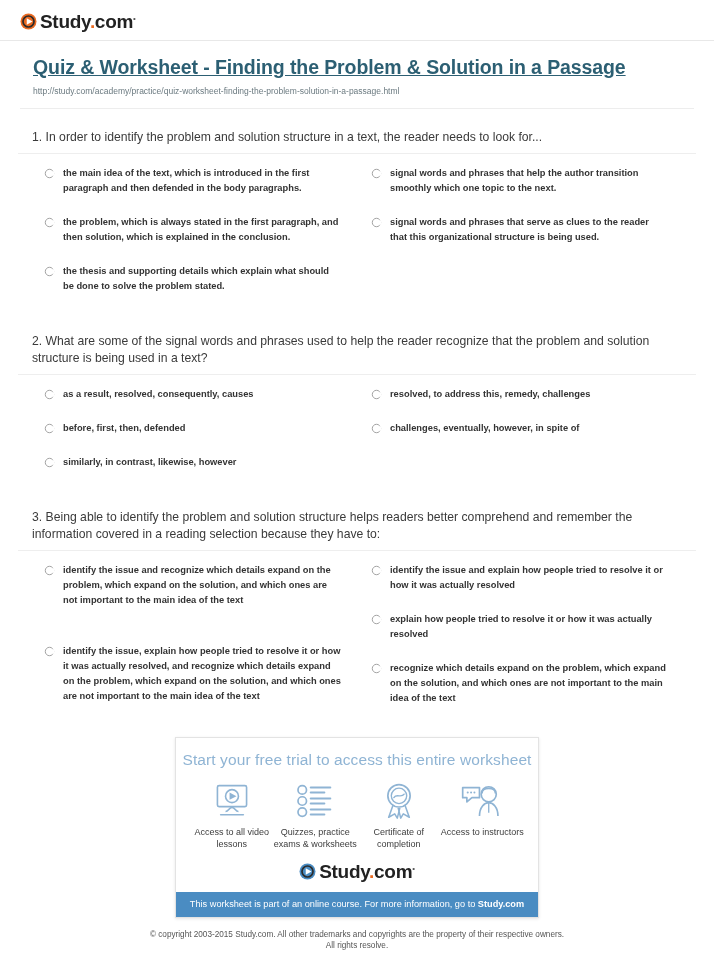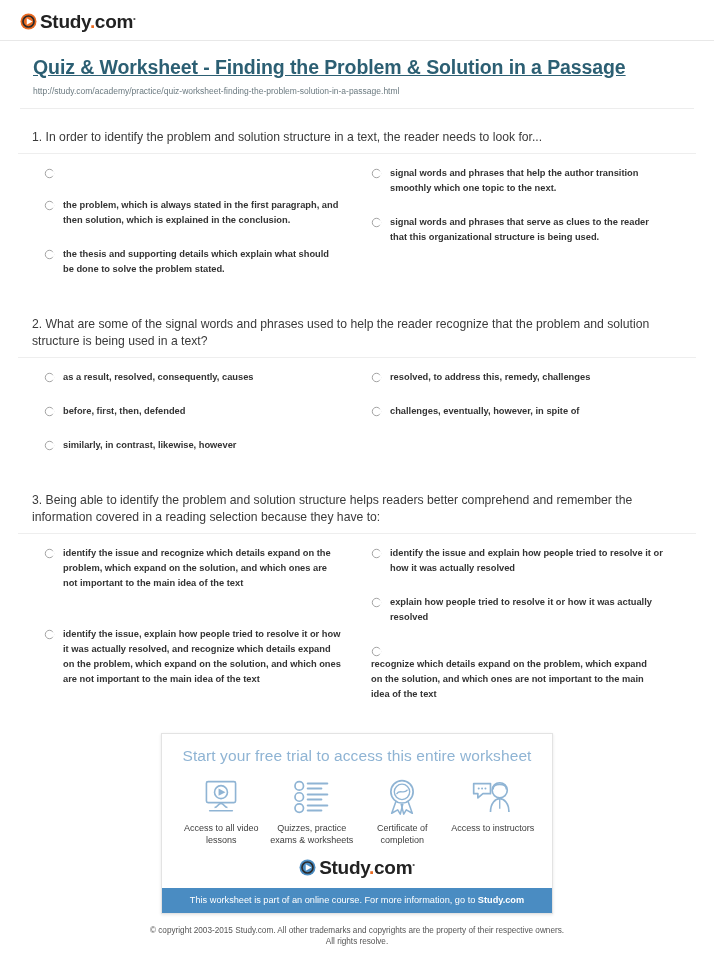--- a/index.html
+++ b/index.html
@@ -134,21 +134,21 @@
   }
   .choice.spacer-tall { margin-bottom: 36px; }
 
   
   .promo-wrap {
     display: flex;
     justify-content: center;
     margin-top: 12px;
   }
   .promo {
-    width: 392px;
+    width: 364px;
     background: #ffffff;
     border: 1px solid #e3e3e3;
     box-shadow: 0 1px 3px rgba(0,0,0,0.10);
     box-sizing: border-box;
     padding-top: 13px;
   }
   .promo-title {
     text-align: center;
     color: #8fb4d4;
     font-size: 15.5px;
@@ -234,20 +234,21 @@
     <div class="question">
       <div class="q-prompt">1. In order to identify the problem and solution structure in a text, the reader needs to look for...</div>
       <hr class="q-rule">
       <div class="choices">
         <div class="choice-col left">
           <div class="choice">
             <svg class="radio" viewBox="0 0 12 12">
               <circle cx="6" cy="6" r="4.6" fill="#ffffff" stroke="#9a9a9a" stroke-width="1"></circle>
               <path d="M9.4 3.1 A4.6 4.6 0 0 1 9.4 8.9" stroke="#ffffff" stroke-width="1.6" fill="none"></path>
             </svg>
+            <span class="choice-text">the main idea of the text, which is introduced in the first paragraph and then defended in the body paragraphs.</span>
           </div>
           <div class="choice">
             <svg class="radio" viewBox="0 0 12 12">
               <circle cx="6" cy="6" r="4.6" fill="#ffffff" stroke="#9a9a9a" stroke-width="1"></circle>
               <path d="M9.4 3.1 A4.6 4.6 0 0 1 9.4 8.9" stroke="#ffffff" stroke-width="1.6" fill="none"></path>
             </svg>
             <span class="choice-text">the problem, which is always stated in the first paragraph, and then solution, which is explained in the conclusion.</span>
           </div>
           <div class="choice">
             <svg class="radio" viewBox="0 0 12 12">
@@ -350,21 +351,21 @@
             </svg>
             <span class="choice-text">identify the issue and explain how people tried to resolve it or how it was actually resolved</span>
           </div>
           <div class="choice" style="margin-top:19px;">
             <svg class="radio" viewBox="0 0 12 12">
               <circle cx="6" cy="6" r="4.6" fill="#ffffff" stroke="#9a9a9a" stroke-width="1"></circle>
               <path d="M9.4 3.1 A4.6 4.6 0 0 1 9.4 8.9" stroke="#ffffff" stroke-width="1.6" fill="none"></path>
             </svg>
             <span class="choice-text">explain how people tried to resolve it or how it was actually resolved</span>
           </div>
-          <div class="choice" style="margin-top:14px;flex-direction:column;">
+          <div class="choice" style="margin-top:14px;">
             <svg class="radio" viewBox="0 0 12 12">
               <circle cx="6" cy="6" r="4.6" fill="#ffffff" stroke="#9a9a9a" stroke-width="1"></circle>
               <path d="M9.4 3.1 A4.6 4.6 0 0 1 9.4 8.9" stroke="#ffffff" stroke-width="1.6" fill="none"></path>
             </svg>
             <span class="choice-text">recognize which details expand on the problem, which expand on the solution, and which ones are not important to the main idea of the text</span>
           </div>
         </div>
       </div>
     </div>
 

